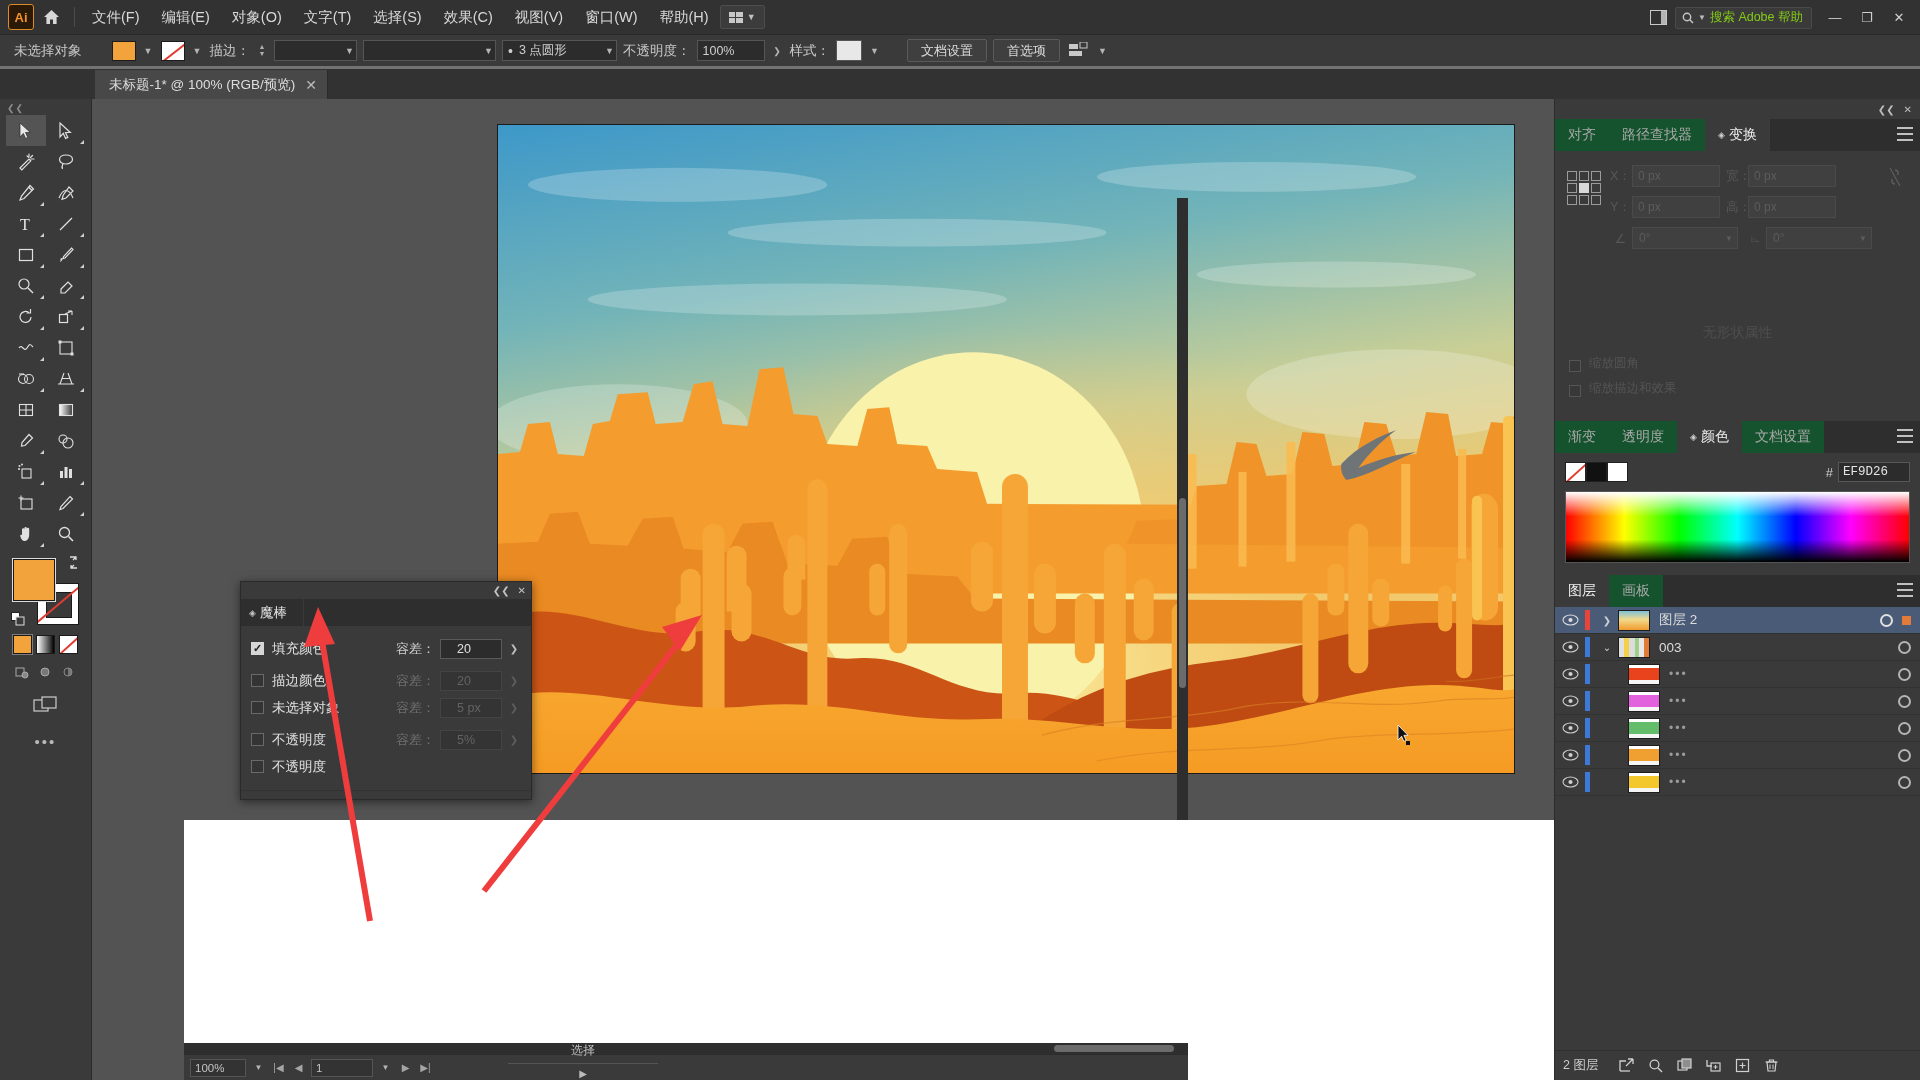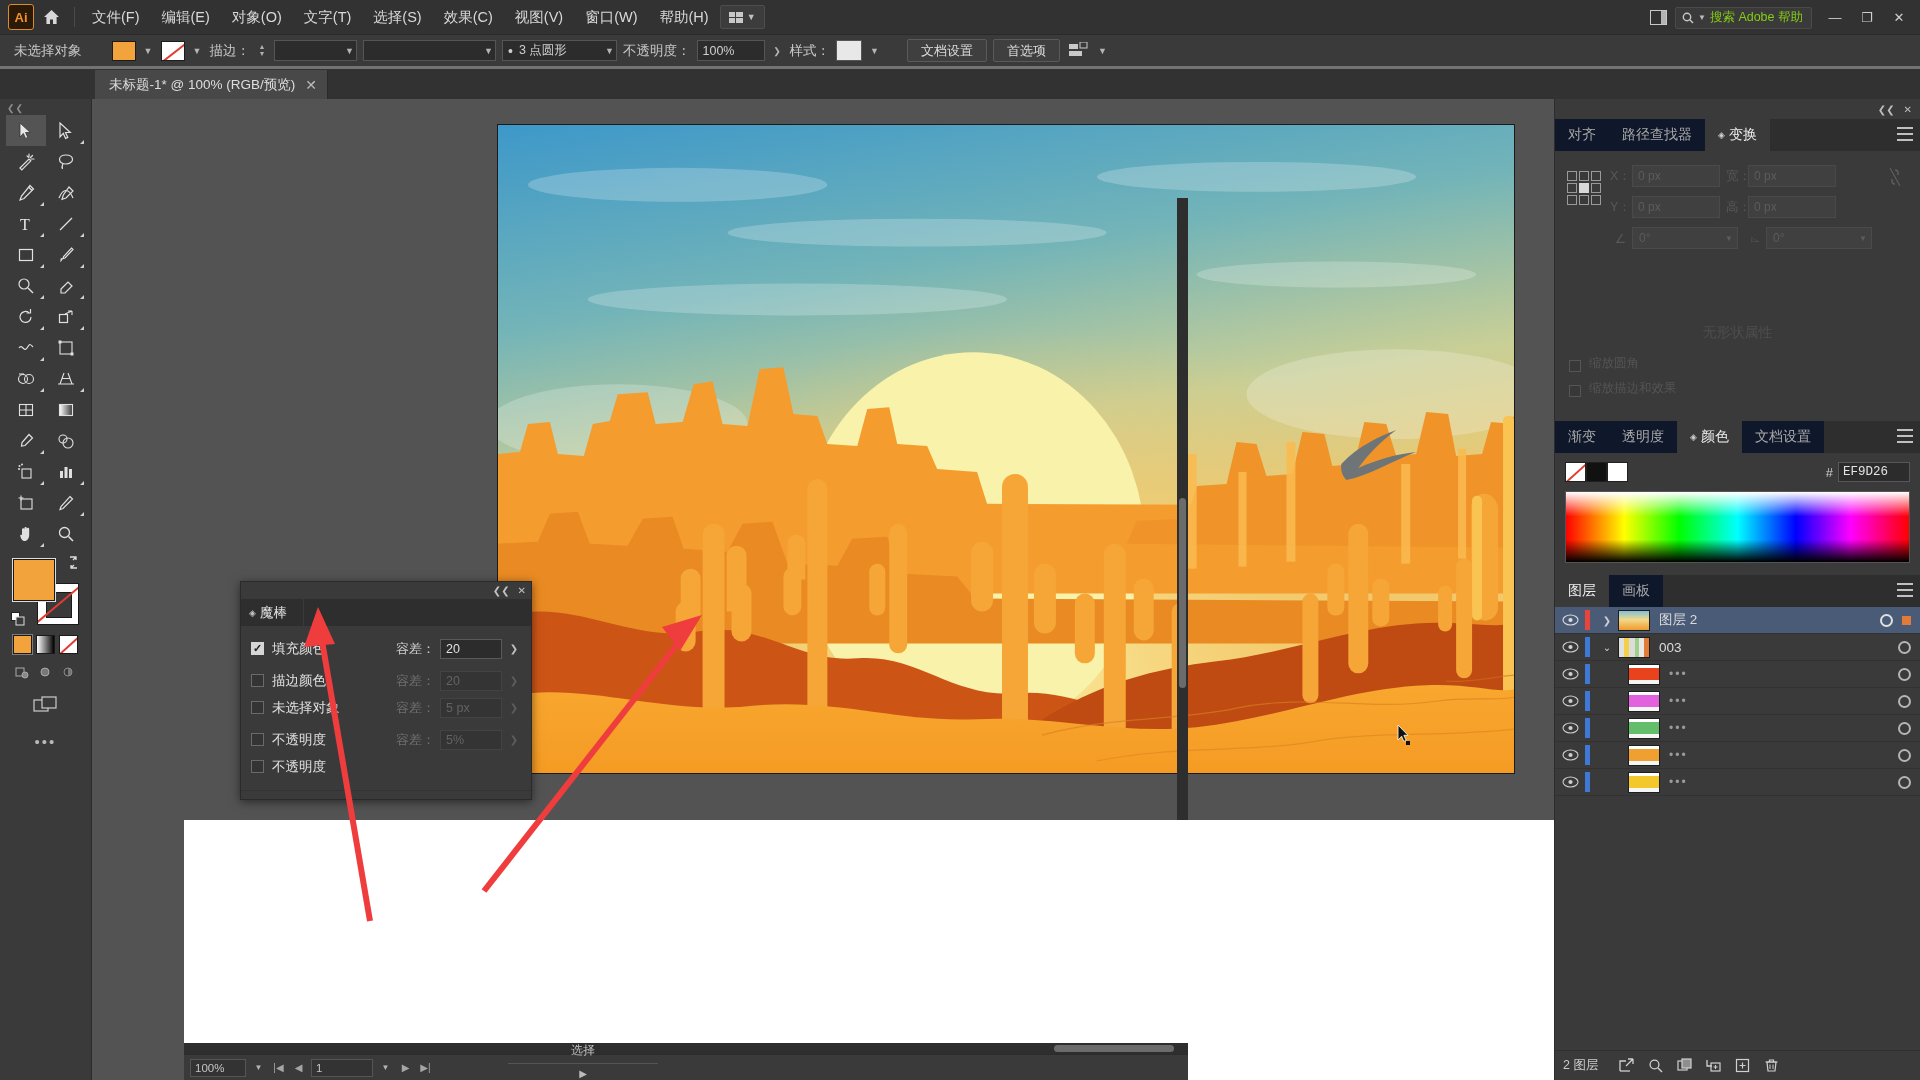--- a/index.html
+++ b/index.html
@@ -165,21 +165,21 @@
         align-items: center; justify-content: center; flex-shrink: 0; }
   .cb.checked { background: #d6d6d6; border-color: #d6d6d6; }
   .cb.checked::after { content: "✓"; color: #222; font-size: 11px; line-height: 1; font-weight: bold; }
   .cb.dim { border-color: #6a6a6a; background: #343434; }
   .wp-lab { margin-left: 8px; font-size: 13.5px; color: #e0e0e0; white-space: nowrap; }
   .wp-right { margin-left: auto; display: flex; align-items: center; gap: 5px; }
   .wp-tol { font-size: 13px; color: #d0d0d0; }
   .wp-tol.dim { color: #6f6f6f; }
   .wp-input {
     width: 62px; height: 20px; background: #2c2c2c; border: 1px solid #5a5a5a;
-    color: #e0e0e0; font-size: 12.5px; display: flex; align-items: center; padding: 0 5px;
+    color: #e0e0e0; font-size: 12.5px; display: flex; align-items: center; padding: 0 16px;
   }
   .wp-input.dim { border-color: #434343; color: #636363; background: #343434; }
   .wp-arrow { width: 14px; text-align: center; font-size: 10px; color: #c0c0c0; }
   .wp-arrow.dim { color: #5e5e5e; }
   .wp-foot { height: 9px; background: #3a3a3a; border-top: 1px solid #333; }
 
   
   .redarrow { position: absolute; z-index: 25; pointer-events: none; }
 
   
@@ -213,21 +213,21 @@
   .vscroll .thumb { position: absolute; left: 2px; top: 300px; width: 7px; height: 190px; background: #6b6b6b; border-radius: 4px; }
 
   
   .rightdock {
     width: 366px; background: #3a3a3a; flex-shrink: 0; display: flex;
     flex-direction: column; border-left: 1px solid #2c2c2c;
   }
   .pnl-head { height: 20px; display: flex; align-items: center; justify-content: flex-end; gap: 9px; padding-right: 8px; background: #3a3a3a; }
   .pnl-cc { font-size: 10px; color: #bdbdbd; }
   .pnl-tabs { height: 32px; display: flex; align-items: stretch; background: #2e2e2e; position: relative; }
-  .ptab { display: flex; align-items: center; padding: 0 13px; font-size: 14px; color: #a8a8a8; background: #0f172a; }
+  .ptab { display: flex; align-items: center; padding: 0 13px; font-size: 14px; color: #a8a8a8; background: #14532d; }
   .ptab.active { background: #3a3a3a; color: #ededed; }
   .ptab .dot { font-size: 9px; margin-right: 4px; color: #cfcfcf; }
   .ptab-fill { flex: 1; background: #2e2e2e; }
   .pmenu { position: absolute; right: 7px; top: 8px; width: 16px; height: 14px; display: flex; flex-direction: column; justify-content: space-between; }
   .pmenu i { height: 2px; background: #c0c0c0; display: block; }
 
   
   .transform-body { background: #3a3a3a; height: 270px; padding: 14px 12px 0 12px; position: relative; }
   .tf-grid { display: flex; gap: 9px; align-items: flex-start; }
   .ref-pt { width: 34px; height: 34px; display: grid; grid-template-columns: repeat(3,1fr); grid-template-rows: repeat(3,1fr); gap: 2px; margin-top: 6px; }

